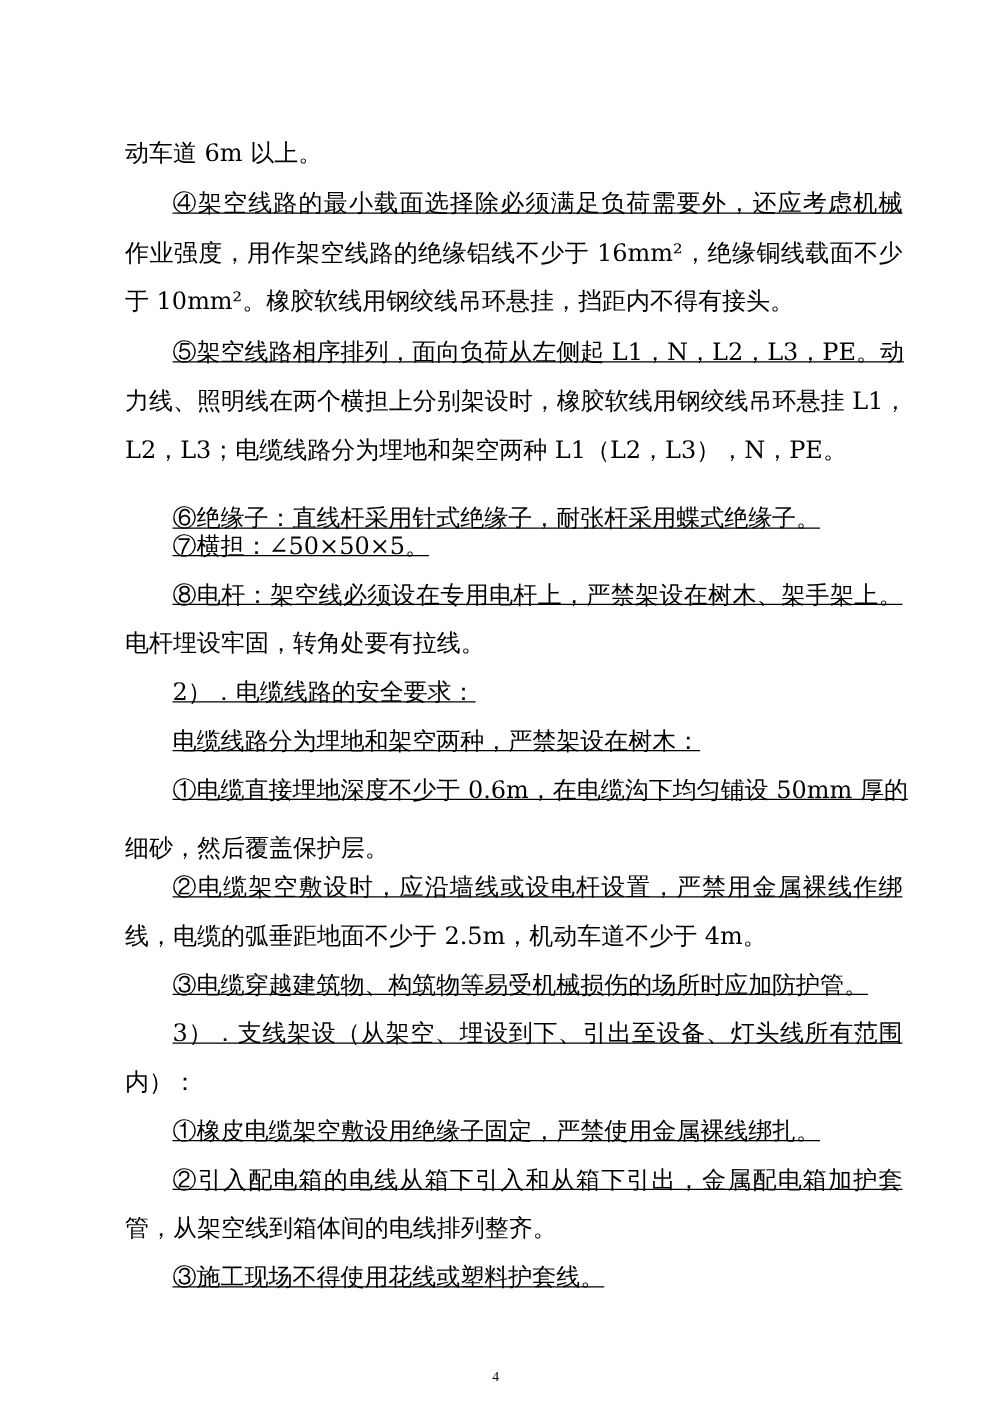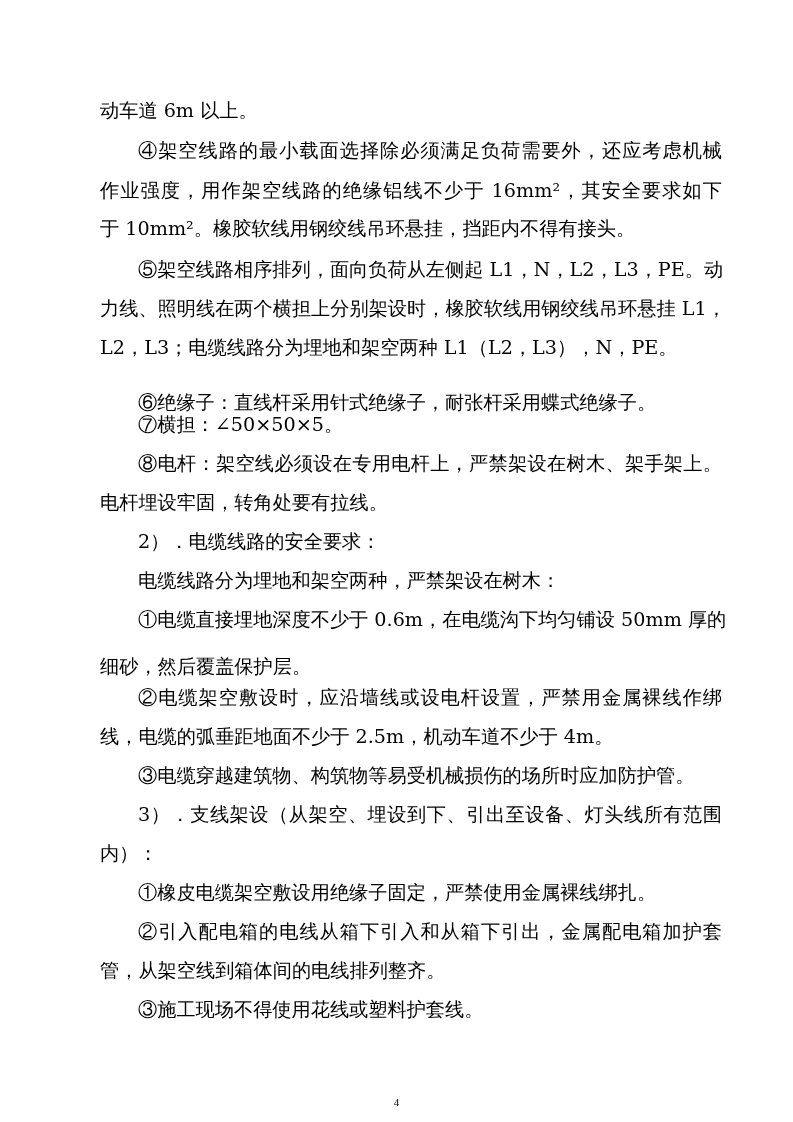--- a/index.html
+++ b/index.html
@@ -1,32 +1,32 @@
 <!DOCTYPE html>
 <html><head>
 <meta charset="utf-8">
 <style>
   html, body { margin: 0; padding: 0; background: #ffffff; }
   body { width: 793px; height: 1122px; position: relative; overflow: hidden;
          font-family: "DejaVu Serif", "Liberation Serif", serif; color: #000; }
   .page { position: absolute; left: 100px; top: 92px; width: 622px; }
   .line { position: absolute; left: 0; width: 622px; height: 38px; line-height: 38px;
-          font-size: 19.2px; white-space: nowrap; text-align: justify; text-align-last: justify; }
+          font-size: 19.2px; white-space: nowrap; text-align: justify; text-align-last: justify; margin-top: 12px; }
   .line.last { text-align-last: left; }
-  .line.indent { padding-left: 38px; width: 584px; }
+  .line.indent { padding-left: 38px; width: 584px; text-decoration: underline; }
   .page-number { position: absolute; top: 1096px; left: 0; width: 793px; text-align: center;
                  font-family: "Liberation Serif", serif; font-size: 11px; }
 </style>
 </head>
 <body>
 
 <div class="page">
   <div class="line last" style="top:0px">动车道 6m 以上。</div>
   <div class="line indent" style="top:40px">④架空线路的最小载面选择除必须满足负荷需要外，还应考虑机械</div>
-  <div class="line" style="top:80px">作业强度，用作架空线路的绝缘铝线不少于 16mm²，其安全要求如下</div>
+  <div class="line" style="top:80px">作业强度，用作架空线路的绝缘铝线不少于 16mm²，绝缘铜线载面不少</div>
   <div class="line last" style="top:118px">于 10mm²。橡胶软线用钢绞线吊环悬挂，挡距内不得有接头。</div>
   <div class="line indent" style="top:159px">⑤架空线路相序排列，面向负荷从左侧起 L1，N，L2，L3，PE。动</div>
   <div class="line" style="top:198px">力线、照明线在两个横担上分别架设时，橡胶软线用钢绞线吊环悬挂 L1，</div>
   <div class="line last" style="top:237px">L2，L3；电缆线路分为埋地和架空两种 L1（L2，L3），N，PE。</div>
   <div class="line indent last" style="top:292px">⑥绝缘子：直线杆采用针式绝缘子，耐张杆采用蝶式绝缘子。</div>
   <div class="line indent last" style="top:314px">⑦横担：∠50×50×5。</div>
   <div class="line indent" style="top:353px">⑧电杆：架空线必须设在专用电杆上，严禁架设在树木、架手架上。</div>
   <div class="line last" style="top:392px">电杆埋设牢固，转角处要有拉线。</div>
   <div class="line indent last" style="top:431px">2）．电缆线路的安全要求：</div>
   <div class="line indent last" style="top:470px">电缆线路分为埋地和架空两种，严禁架设在树木：</div>

